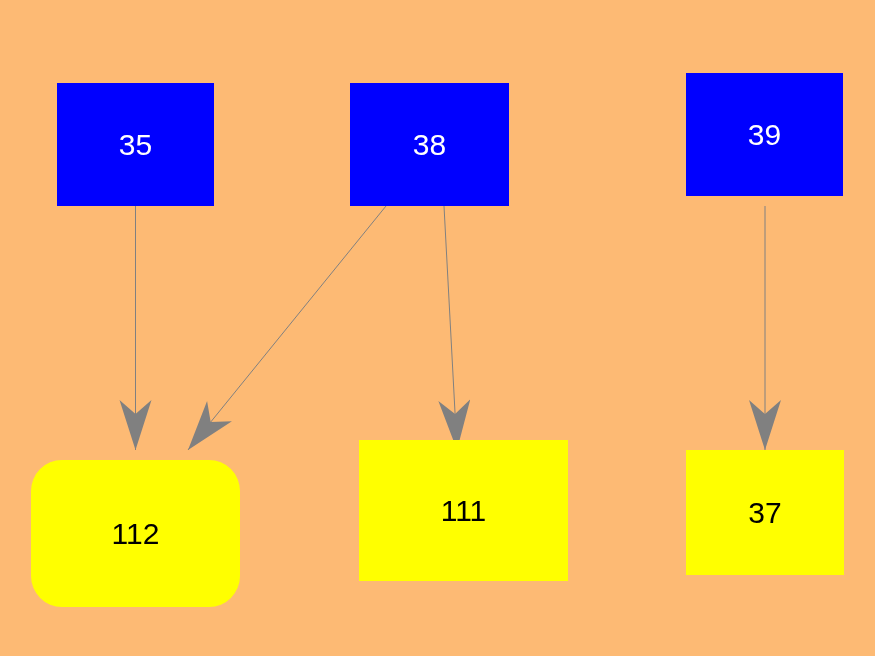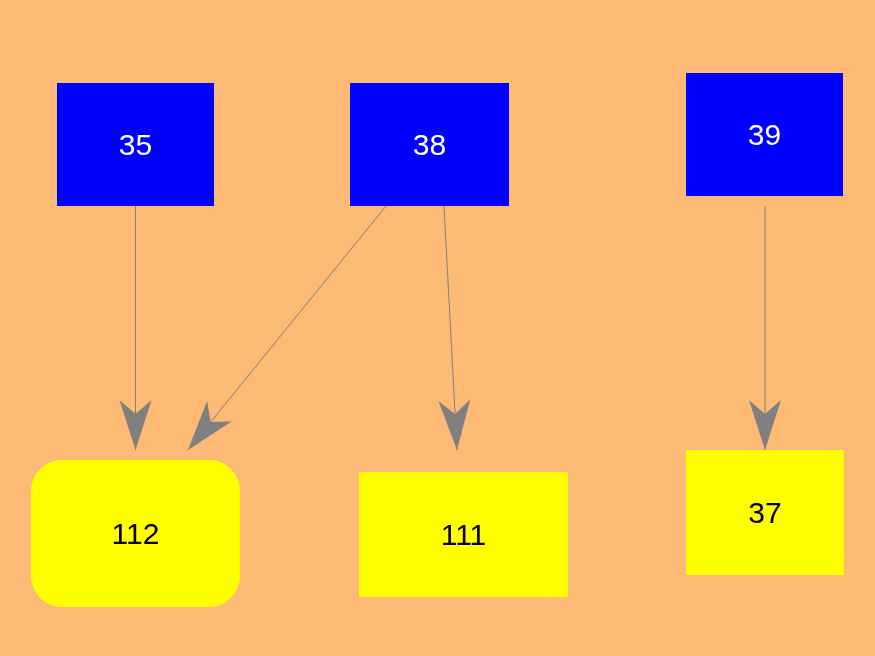--- a/index.html
+++ b/index.html
@@ -36,21 +36,21 @@
     color: #ffffff;
   }
   .node.target {
     background: #ffff00;
     color: #000000;
   }
   .n35  { left: 57px;  top: 83px;  width: 157px; height: 123px; }
   .n38  { left: 350px; top: 83px;  width: 159px; height: 123px; }
   .n39  { left: 686px; top: 73px;  width: 157px; height: 123px; text-align: center; }
   .n112 { left: 31px;  top: 460px; width: 209px; height: 147px; border-radius: 31px; }
-  .n111 { left: 359px; top: 472px; width: 209px; height: 125px; }
+  .n111 { left: 359px; top: 440px; width: 209px; height: 141px; }
   .n91  { left: 686px; top: 450px; width: 158px; height: 125px; }
 </style>
 </head>
 <body>
 
 <div class="canvas">
 
   <svg class="edges" width="875" height="656" viewBox="0 0 875 656" xmlns="http://www.w3.org/2000/svg">
     <defs>
       <marker id="barb" markerUnits="userSpaceOnUse" markerWidth="54" markerHeight="34" refX="50" refY="16" orient="auto">

